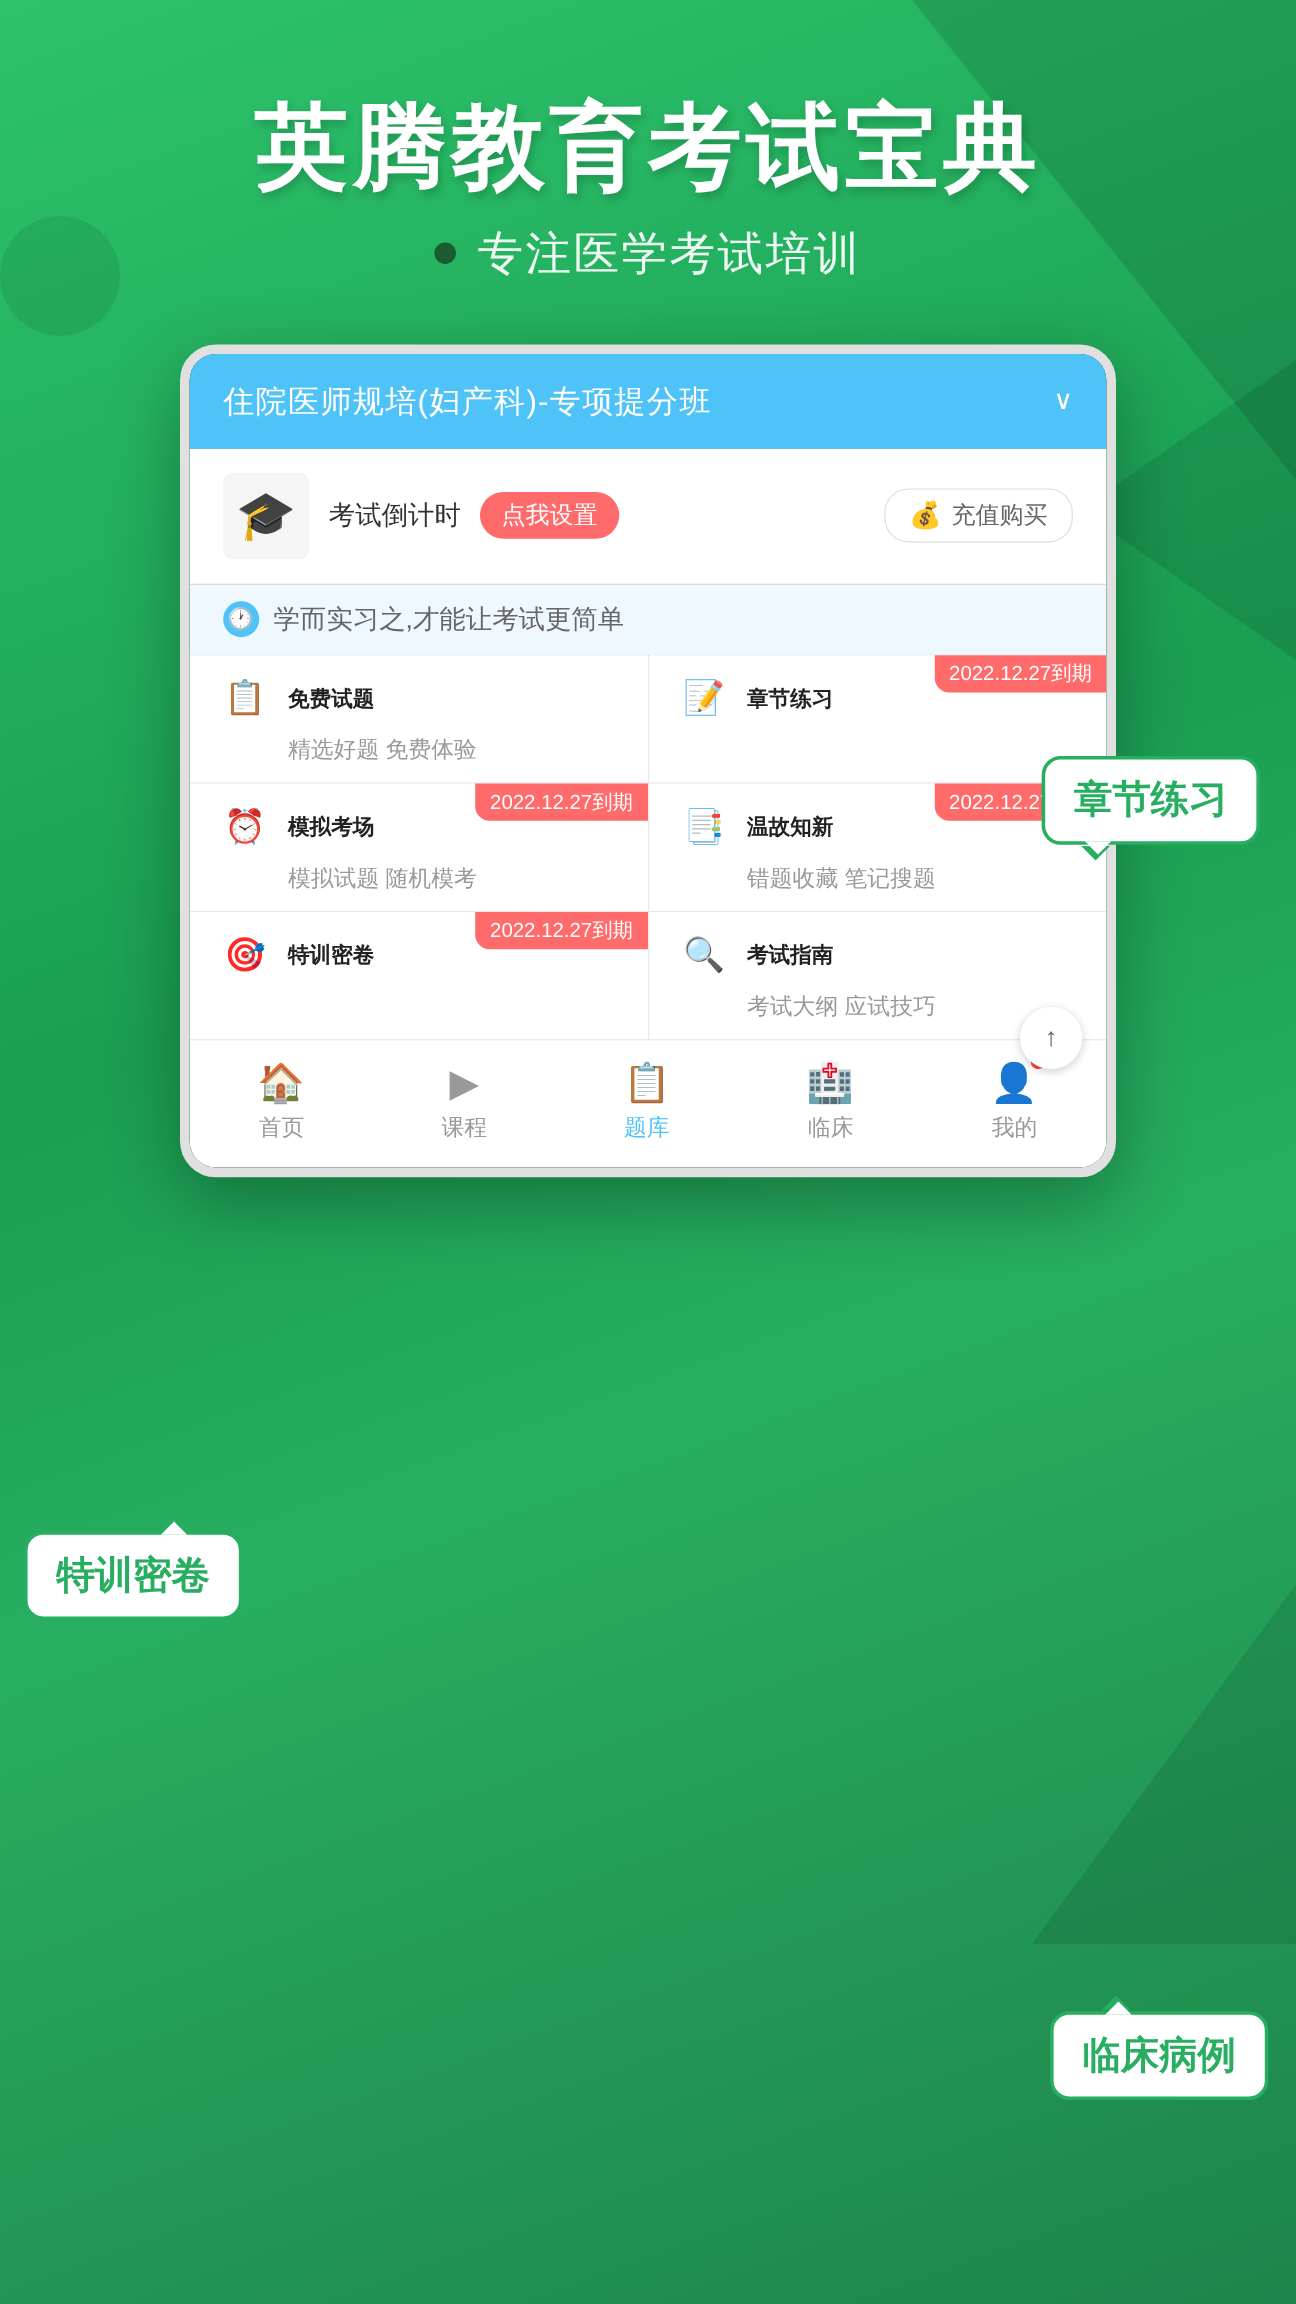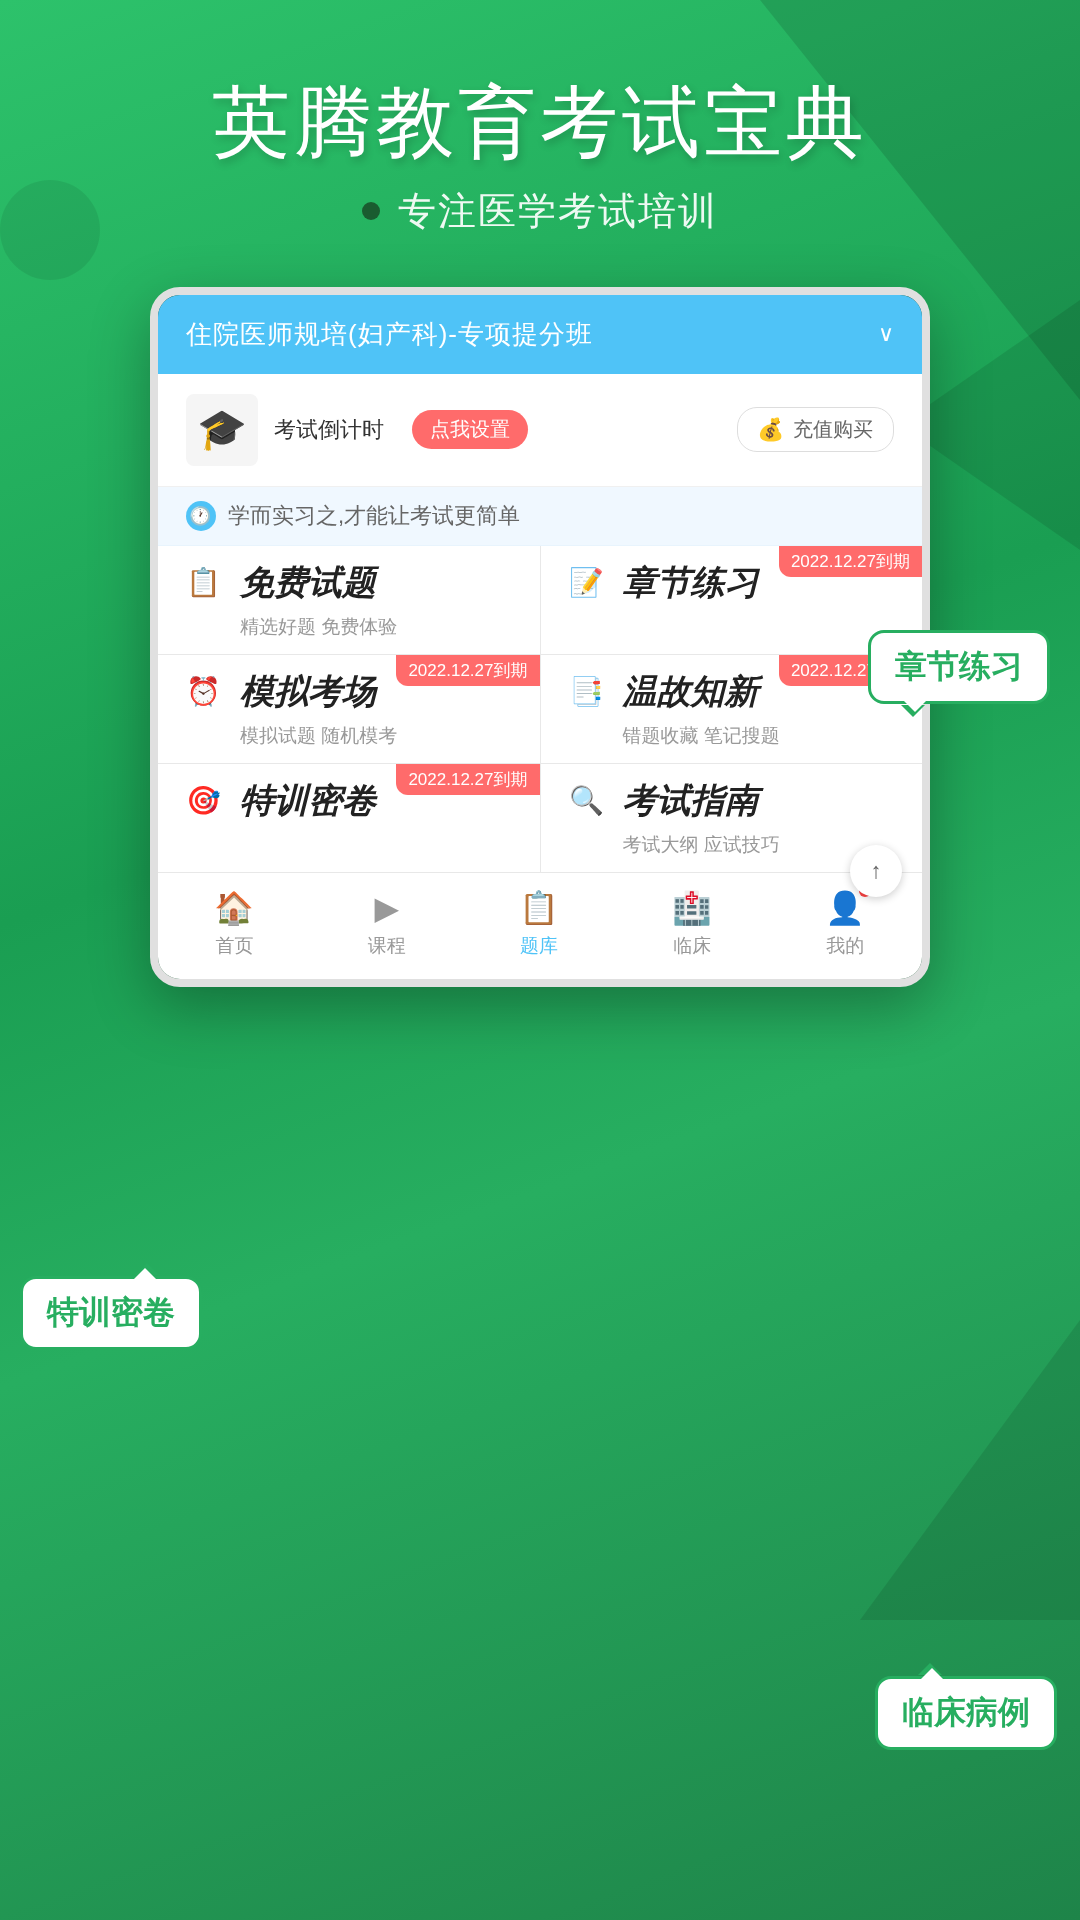--- a/index.html
+++ b/index.html
@@ -45,21 +45,21 @@
 
     
     .header {
       position: relative;
       z-index: 10;
       text-align: center;
       padding: 80px 60px 30px;
     }
     .main-title {
       font-size: 78px;
-      font-weight: 400;
+      font-weight: 700;
       color: #fff;
       text-shadow: 2px 4px 8px rgba(0,0,0,0.2);
       line-height: 1.1;
       margin-bottom: 20px;
       letter-spacing: 4px;
     }
     .sub-title {
       font-size: 38px;
       color: rgba(255,255,255,0.92);
       font-weight: 400;
@@ -128,21 +128,21 @@
       background: #f5f5f5;
       border-radius: 8px;
       display: flex;
       align-items: center;
       justify-content: center;
       font-size: 40px;
     }
     .exam-countdown {
       display: flex;
       align-items: center;
-      gap: 28px;
+      gap: 16px;
     }
     .countdown-label {
       font-size: 22px;
       color: #333;
     }
     .set-btn {
       background: #ff6b6b;
       color: #fff;
       border: none;
       border-radius: 20px;
@@ -222,24 +222,23 @@
       margin-bottom: 8px;
     }
     .card-icon {
       width: 44px; height: 44px;
       display: flex;
       align-items: center;
       justify-content: center;
       font-size: 28px;
     }
     .card-title {
-      font-size: 34px;
+      font-size: 18px;
       font-weight: 600;
       color: #222;
-      font-style: italic;
     }
     .card-desc {
       font-size: 19px;
       color: #999;
       padding-left: 58px;
     }
 
     
     .bottom-nav {
       background: #fff;

